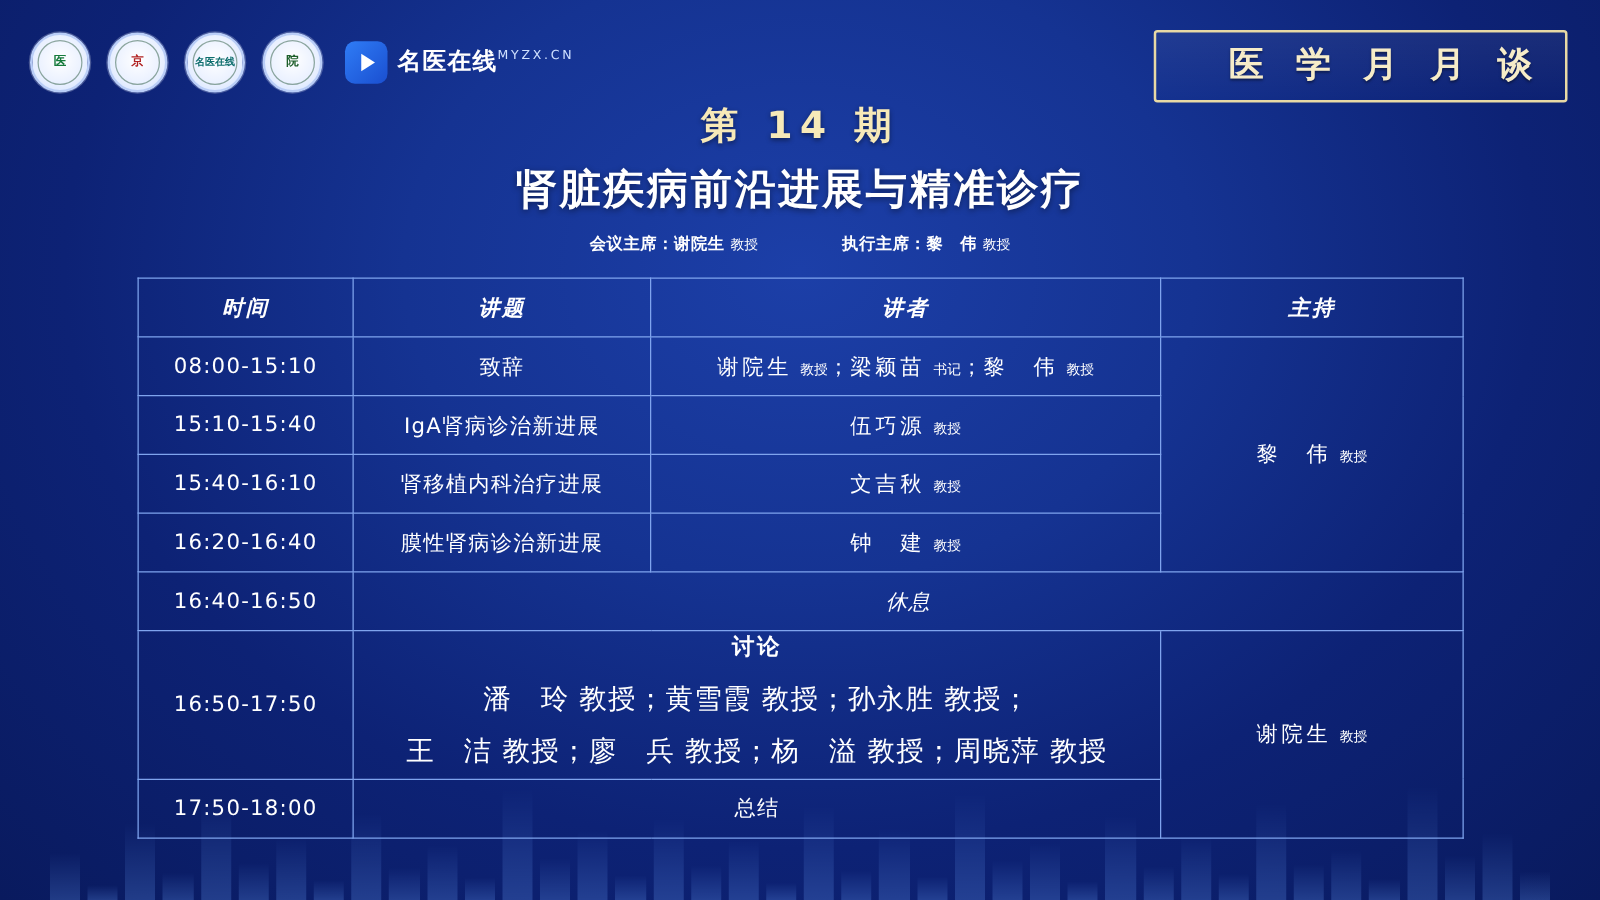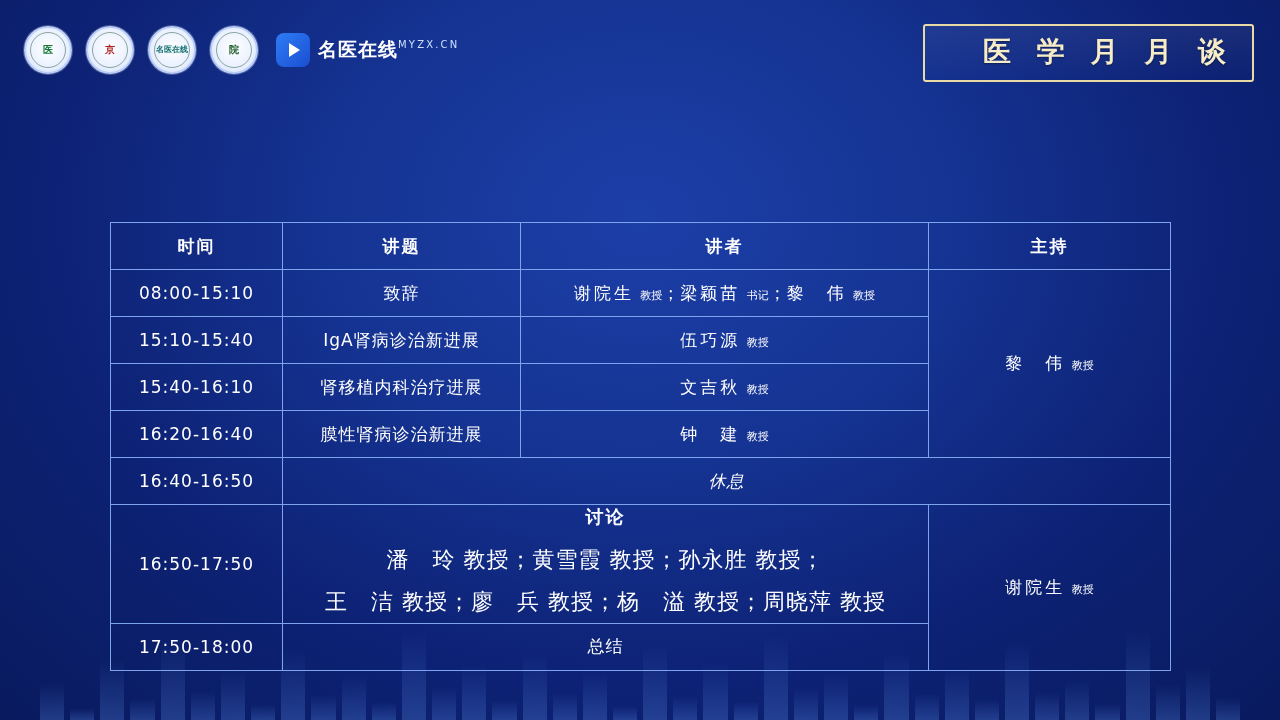--- a/index.html
+++ b/index.html
@@ -174,20 +174,21 @@
     text-align: center;
     vertical-align: middle;
     color: #ffffff;
     padding: 0;
   }
   .sched th {
     height: 46px;
     font-size: 17px;
     font-weight: bold;
     letter-spacing: 2px;
+    font-style: italic;
   }
   .sched td {
     height: 46px;
     font-size: 17px;
     letter-spacing: 1px;
   }
   .col-time { width: 172px; }
   .col-topic { width: 238px; }
   .col-speaker { width: 408px; }
   .col-host { width: 242px; }
@@ -278,20 +279,29 @@
         <div class="brand-cn">名医在线</div>
         <div class="brand-en">MYZX.CN</div>
       </div>
     </div>
   </div>
 
   <div class="program-title">
     <span>医 学 月 月 谈</span>
   </div>
 
+  <div class="headline">
+    <div class="issue">第 14 期</div>
+    <div class="main-title">肾脏疾病前沿进展与精准诊疗</div>
+    <div class="chairs">
+      <span class="lbl">会议主席：</span><span class="lbl">谢院生</span>&nbsp;<span class="role">教授</span>
+      <span class="gap"></span>
+      <span class="lbl">执行主席：</span><span class="lbl">黎　伟</span>&nbsp;<span class="role">教授</span>
+    </div>
+  </div>
 
   <table class="sched">
     <colgroup>
       <col class="col-time">
         <col class="col-topic">
         <col class="col-speaker">
         <col class="col-host">
     </colgroup>
     <thead>
       <tr>

